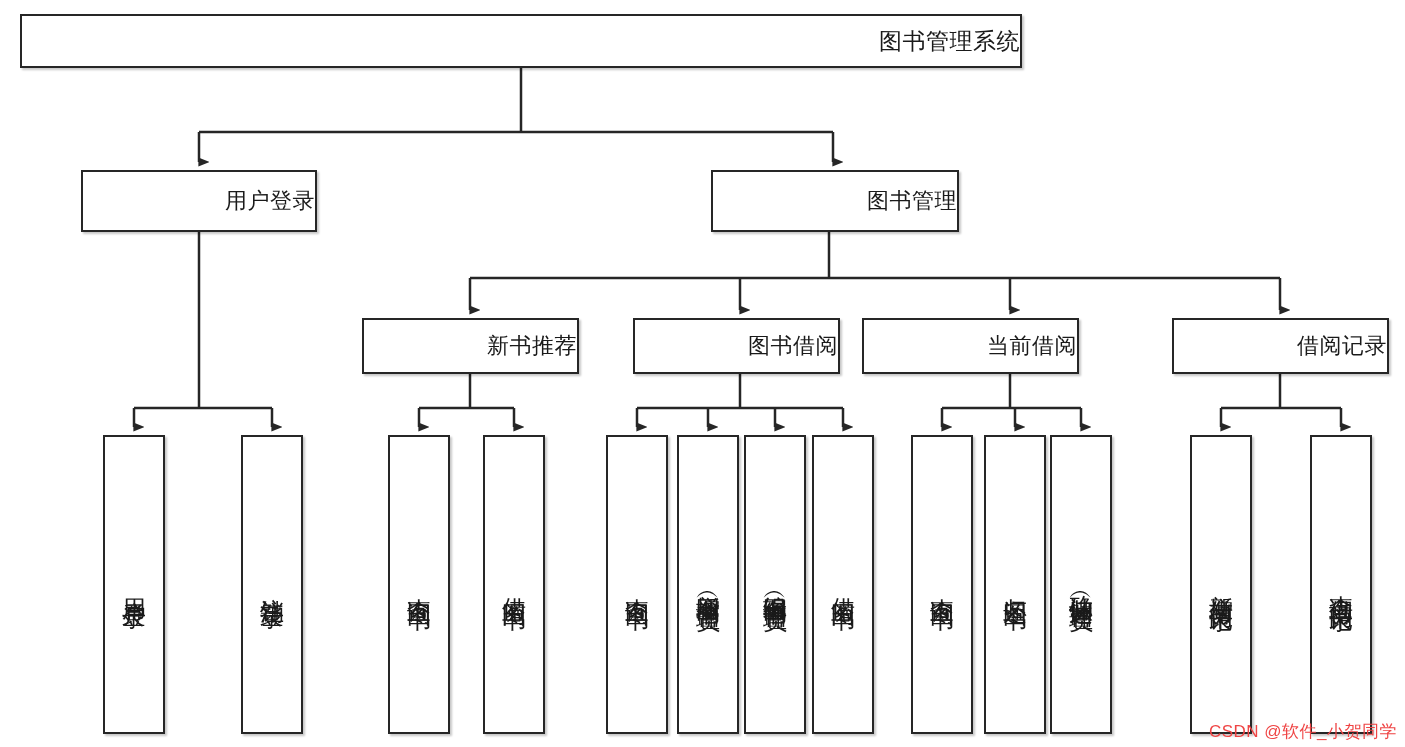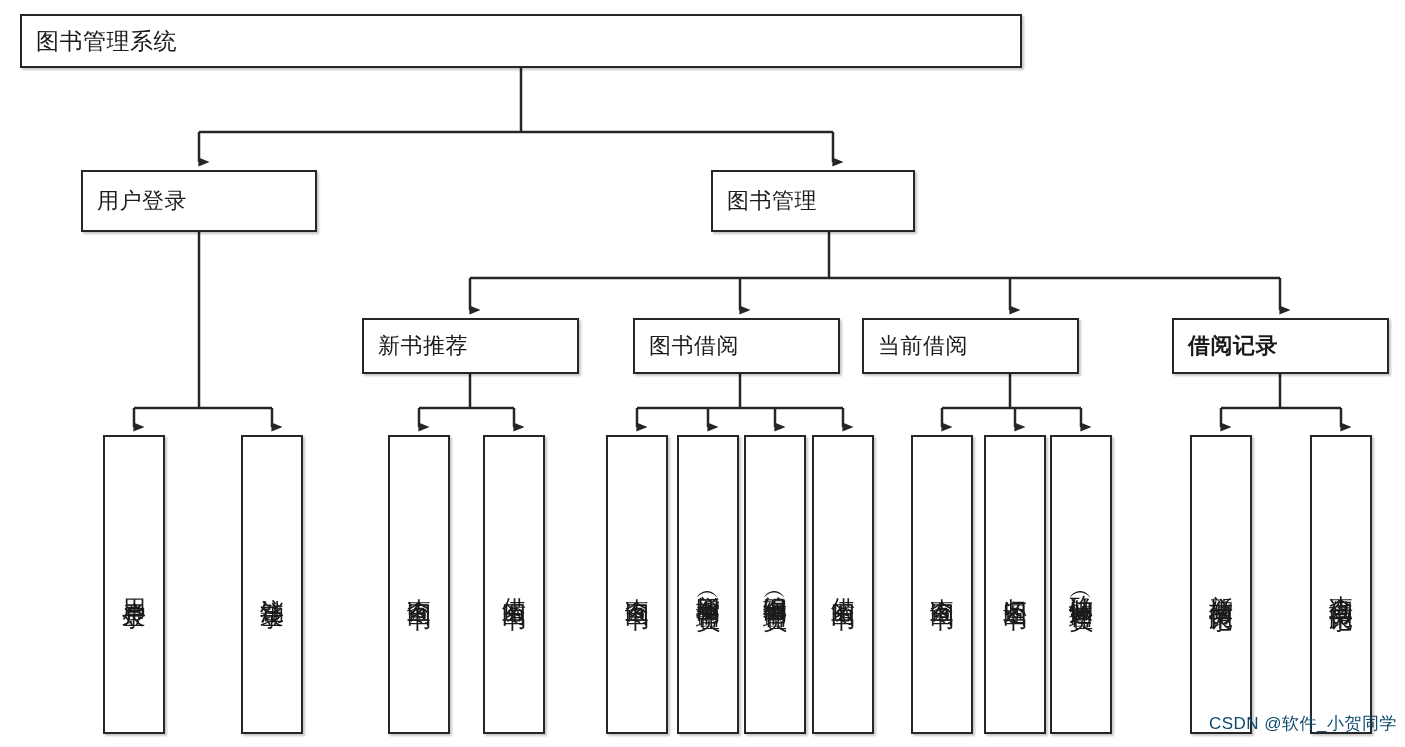--- a/index.html
+++ b/index.html
@@ -26,21 +26,21 @@
     pointer-events: none;
   }
   .node {
     position: absolute;
     box-sizing: border-box;
     background: #ffffff;
     border: 2.5px solid #262626;
     box-shadow: 2px 2px 2px rgba(0,0,0,0.22);
     display: flex;
     align-items: center;
-    justify-content: flex-start;
+    justify-content: flex-end;
     color: #1a1a1a;
     padding-left: 14px;
   }
   .node .lbl {
     display: block;
     text-align: center;
     line-height: 1.08;
     white-space: nowrap;
   }
   
@@ -65,23 +65,23 @@
     letter-spacing: 3px;
     white-space: normal;
     max-height: 100%;
   }
   .node.vert.tall .lbl {
     letter-spacing: 2px;
   }
   .watermark {
     position: absolute;
     right: 8px;
-    bottom: 12px;
+    bottom: 4px;
     font-size: 17px;
-    color: #0c4a6e;
+    color: #ef4444;
     white-space: nowrap;
     letter-spacing: 0.5px;
   }
 </style>
 </head>
 <body>
 
 <div id="canvas">
 
   <svg class="wires" viewBox="0 0 1405 747" xmlns="http://www.w3.org/2000/svg">
@@ -135,34 +135,34 @@
     </g>
   </svg>
 
   <div class="node horiz title" style="left:20px;top:14px;width:1002px;height:54px;">
     <span class="lbl">图书管理系统</span>
   </div>
 
   <div class="node horiz" style="left:81px;top:170px;width:236px;height:62px;">
     <span class="lbl">用户登录</span>
   </div>
-  <div class="node horiz" style="left:711px;top:170px;width:204px;height:62px;">
+  <div class="node horiz" style="left:711px;top:170px;width:248px;height:62px;">
     <span class="lbl">图书管理</span>
   </div>
 
   <div class="node horiz" style="left:362px;top:318px;width:217px;height:56px;">
     <span class="lbl">新书推荐</span>
   </div>
   <div class="node horiz" style="left:633px;top:318px;width:207px;height:56px;">
     <span class="lbl">图书借阅</span>
   </div>
   <div class="node horiz" style="left:862px;top:318px;width:217px;height:56px;">
     <span class="lbl">当前借阅</span>
   </div>
-  <div class="node horiz" style="left:1172px;top:318px;width:217px;height:56px;font-weight:bold;">
+  <div class="node horiz" style="left:1172px;top:318px;width:217px;height:56px;">
     <span class="lbl">借阅记录</span>
   </div>
 
   <div class="node vert" style="left:103px;top:435px;width:62px;height:299px;">
     <span class="lbl">用户登录</span>
   </div>
   <div class="node vert" style="left:241px;top:435px;width:62px;height:299px;">
     <span class="lbl">注销登录</span>
   </div>
 

